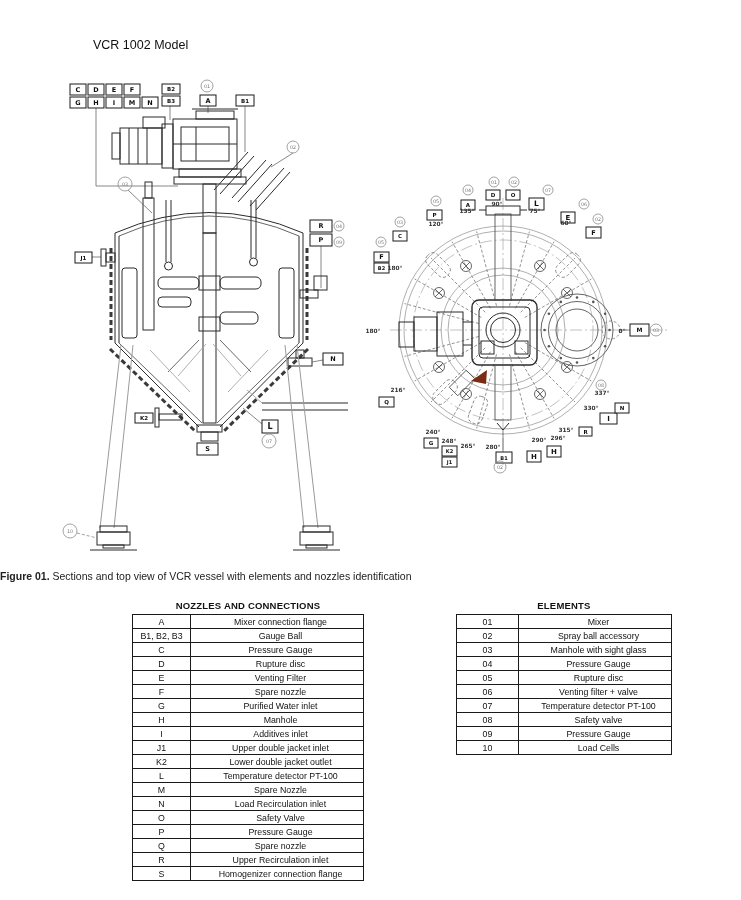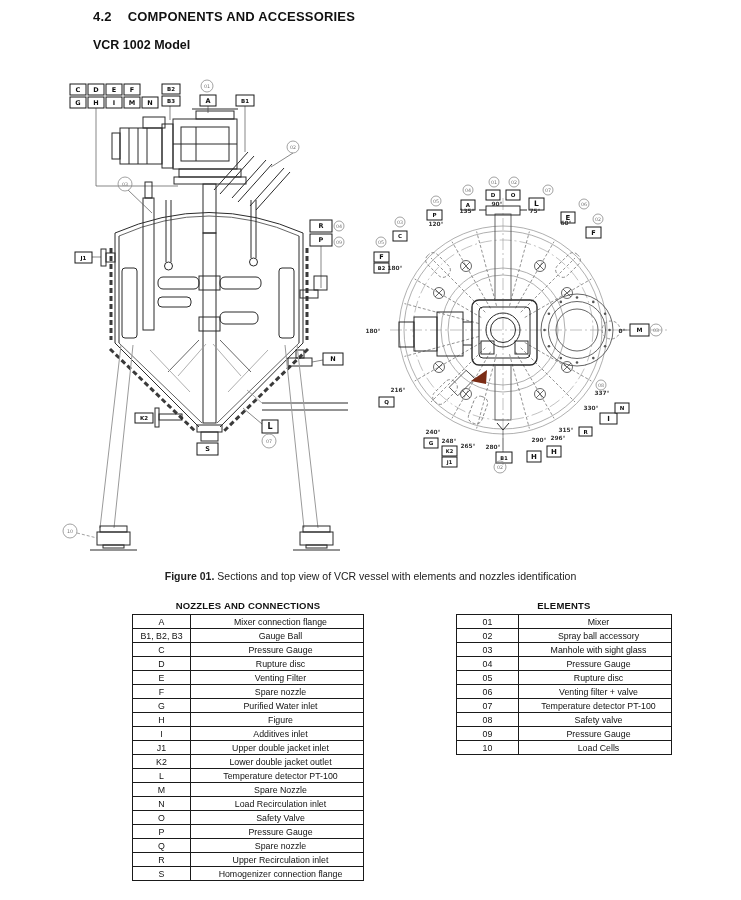--- a/index.html
+++ b/index.html
@@ -1,22 +1,22 @@
 <!DOCTYPE html>
 <html><head>
 <meta charset="utf-8">
 <style>
   html,body{margin:0;padding:0;background:#fff;}
   .page{position:relative;width:741px;height:900px;background:#ffffff;
         font-family:"Liberation Sans","DejaVu Sans",sans-serif;color:#111;overflow:hidden;}
   .heading{position:absolute;left:93px;top:9px;font-size:13px;font-weight:bold;letter-spacing:.2px;}
   .heading .num{margin-right:16px;}
-  .model{position:absolute;left:93px;top:38px;font-size:12.5px;font-weight:bold;}
+  .model{position:absolute;left:93px;top:38px;font-size:12.5px;font-weight:normal;}
   .figure-area{position:absolute;left:0;top:75px;width:741px;height:492px;}
-  .caption{position:absolute;left:0;top:570px;width:741px;text-align:center;font-size:10.5px;color:#222;}
+  .caption{position:absolute;left:0;top:570px;width:741px;text-align:left;font-size:10.5px;color:#222;}
   .caption b{font-weight:bold;}
   .tblwrap{position:absolute;top:600px;padding-left:42px;}
   .tblwrap.left{left:90px;width:232px;}
   .tblwrap.right{left:402px;width:216px;margin-left:12px;}
   .tbl-title{font-size:9.5px;font-weight:bold;text-align:center;margin-bottom:3px;letter-spacing:.2px;}
   table{border-collapse:collapse;width:100%;}
   td{border:1px solid #1a1a1a;font-size:8.8px;height:13px;padding:0;line-height:10px;color:#111;text-align:center;}
   td.code{text-align:center;width:57px;}
   .tblwrap.right td.code{width:61px;}
   td.desc{padding-left:7px;}
@@ -31,23 +31,20 @@
   .leg{stroke:#9a9a9a;stroke-width:1;fill:none;}
   .md{stroke:#555;stroke-width:.9;fill:none;}
   .bd{fill:#555;stroke:none;}
   .flg{stroke:#444;stroke-width:.8;fill:none;}
 </style>
 </head>
 <body>
 
 <div class="page">
 
-  <div class="heading">
-    <span class="num">4.2</span><span>COMPONENTS AND ACCESSORIES</span>
-  </div>
 
   <div class="model">VCR 1002 Model</div>
 
   <div class="figure-area">
     <svg id="dwg" width="741" height="492" viewBox="0 75 741 492" xmlns="http://www.w3.org/2000/svg">
 
       <g stroke="#2b2b2b" fill="none" stroke-width="1">
 
         <path class="ldr" d="M96,108 V186 H178"></path>
         <path class="ldr" d="M170,106 V120"></path>
@@ -454,21 +451,21 @@
         <tr>
             <td class="code">F</td>
             <td class="desc">Spare nozzle</td>
           </tr>
         <tr>
             <td class="code">G</td>
             <td class="desc">Purified Water inlet</td>
           </tr>
         <tr>
             <td class="code">H</td>
-            <td class="desc">Figure</td>
+            <td class="desc">Manhole</td>
           </tr>
         <tr>
             <td class="code">I</td>
             <td class="desc">Additives inlet</td>
           </tr>
         <tr>
             <td class="code">J1</td>
             <td class="desc">Upper double jacket inlet</td>
           </tr>
         <tr>

